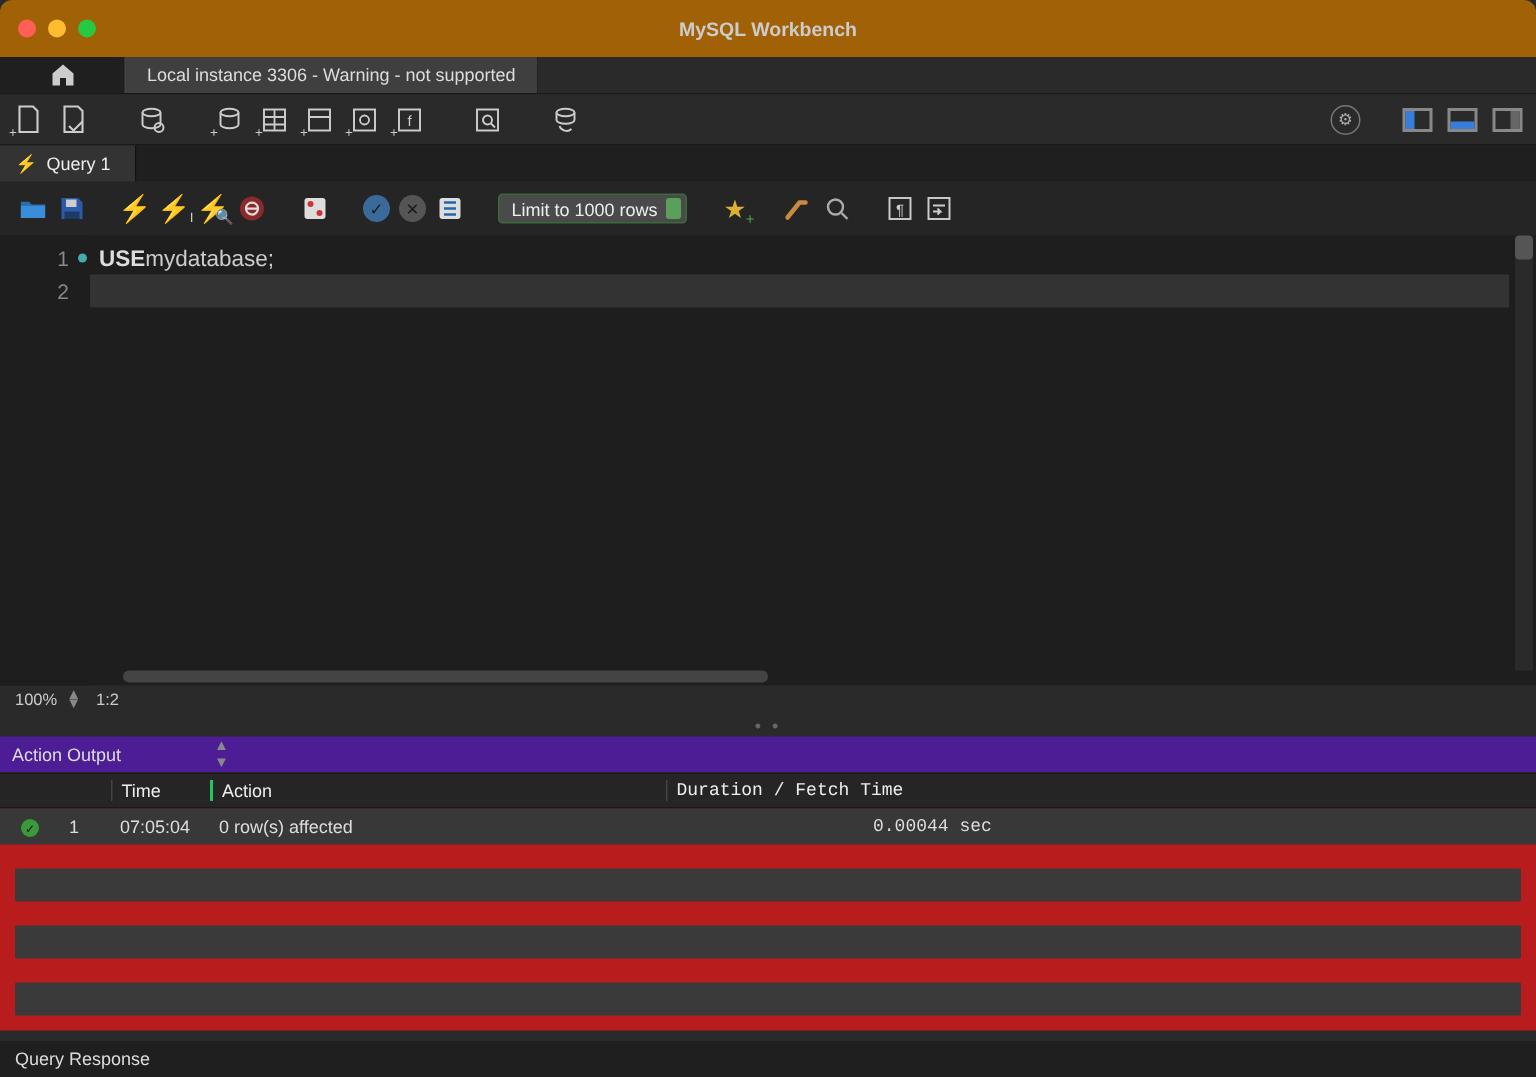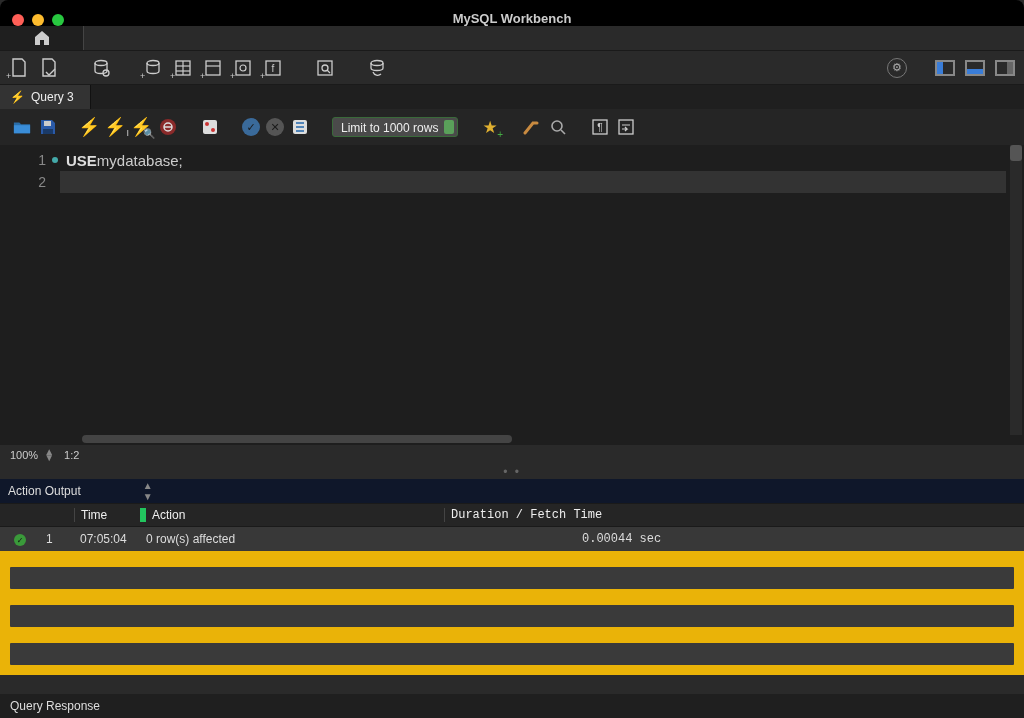--- a/index.html
+++ b/index.html
@@ -1,19 +1,19 @@
 <!DOCTYPE html>
 <html><head>
 <meta charset="utf-8">
 <style>
 * { margin: 0; padding: 0; box-sizing: border-box; font-family: -apple-system, "Helvetica Neue", Arial, sans-serif; }
 body { background: #2a2a2a; color: #ccc; width: 1024px; height: 718px; overflow: hidden; position: relative; }
 
 
-.titlebar { height: 26px; background: #000000; display: flex; align-items: flex-end; position: relative; border-top-left-radius: 8px; border-top-right-radius: 8px; }
+.titlebar { height: 38px; background: #a16207; display: flex; align-items: center; position: relative; border-top-left-radius: 8px; border-top-right-radius: 8px; }
 .traffic { display: flex; gap: 8px; padding-left: 12px; }
 .traffic span { width: 12px; height: 12px; border-radius: 50%; }
 .tl-red { background: #ff5f57; }
 .tl-yel { background: #febc2e; }
 .tl-grn { background: #28c840; }
 .titlebar .title { position: absolute; left: 50%; transform: translateX(-50%); font-size: 13px; font-weight: 600; color: #ccc; }
 
 
 .tabbar { height: 25px; background: #2a2a2a; display: flex; align-items: stretch; border-bottom: 1px solid #1a1a1a; }
 .tabhome { width: 84px; display: flex; align-items: center; justify-content: center; background: #1f1f1f; border-right: 1px solid #444; }
@@ -68,28 +68,28 @@
 
 .statrow { height: 20px; background: #2a2a2a; display: flex; align-items: center; padding: 0 10px; font-size: 11px; color: #ccc; gap: 10px; }
 .statrow .zoom { display: flex; align-items: center; gap: 6px; }
 .updown { font-size: 10px; color: #888; line-height: 6px; }
 
 
 .splitter { height: 14px; background: #2a2a2a; display: flex; align-items: center; justify-content: center; cursor: row-resize; }
 .splitter span { color: #666; font-size: 12px; letter-spacing: 2px; }
 
 
-.outhead { height: 24px; background: #0f172a; display: flex; align-items: center; padding: 0 8px; font-size: 12px; color: #ddd; gap: 20px; }
+.outhead { height: 24px; background: #4c1d95; display: flex; align-items: center; padding: 0 8px; font-size: 12px; color: #ddd; gap: 20px; }
 .outhead .dd { font-size: 10px; color: #888; }
-.outgrid { background: #eab308; }
+.outgrid { background: #b91c1c; }
 .outcols { height: 24px; display: flex; align-items: center; background: #252525; font-size: 12px; color: #eee; font-weight: 500; border-top: 1px solid #1a1a1a; border-bottom: 1px solid #1a1a1a; }
 .c-stat { width: 40px; padding-left: 14px; }
 .c-idx { width: 34px; border-left: 1px solid #444; padding-left: 6px; }
 .c-time { width: 66px; border-left: 1px solid #444; padding-left: 6px; }
-.c-act { width: 304px; border-left: 6px solid #22c55e; padding-left: 6px; }
+.c-act { width: 304px; border-left: 2px solid #22c55e; padding-left: 6px; }
 .c-resp { width: 436px; border-left: 1px solid #444; padding-left: 6px; }
 .c-dur { flex: 1; border-left: 1px solid #444; padding-left: 6px; font-family: Liberation Mono, monospace; }
 .outrow { height: 24px; display: flex; align-items: center; background: #383838; font-size: 12px; color: #ddd; }
 .status-ok { width: 12px; height: 12px; background: #3a9a3a; border-radius: 50%; display: inline-flex; align-items: center; justify-content: center; font-size: 8px; color: #111; }
 
 
 .botbar { position: absolute; bottom: 0; left: 0; right: 0; height: 24px; background: #1f1f1f; display: flex; align-items: center; padding: 0 10px; font-size: 12px; color: #ddd; }
 
 .outblanks { padding: 0 10px 10px 10px; }
 .outblanks .blankrow { height: 22px; background: #3a3a3a; margin-top: 16px; border-radius: 1px; }
@@ -105,20 +105,23 @@
   </div>
   <div class="title">MySQL Workbench</div>
 </div>
 
 <div class="tabbar">
   <div class="tabhome">
     <svg width="18" height="16" viewBox="0 0 18 16">
         <path d="M9 1 L2 7 L2 15 L7 15 L7 10 L11 10 L11 15 L16 15 L16 7 Z" fill="#ccc"></path>
       </svg>
   </div>
+  <div class="conntab">
+    <span>Local instance 3306 - Warning - not supported</span>
+  </div>
 </div>
 
 <div class="maintb">
   <div class="tb-ico">
       <svg width="18" height="20" viewBox="0 0 18 20">
         <path d="M3 1 h9 l3 3 v14 h-12 z" fill="none" stroke="#ccc" stroke-width="1.4"></path>
       </svg>
       <span class="plus-badge">+</span>
     </div>
   <div class="tb-ico">
@@ -201,21 +204,21 @@
       <div class="panel-toggle bottom"></div>
     </div>
   <div class="tb-ico">
       <div class="panel-toggle right"></div>
     </div>
 </div>
 
 <div class="querytabs">
   <div class="qtab">
     <span class="bolt">⚡</span>
-    <span>Query 3</span>
+    <span>Query 1</span>
   </div>
 </div>
 
 <div class="edtb">
   <div class="ico folder-ico">
       <svg viewBox="0 0 20 16">
         <path d="M1 3 h6 l2 2 h10 v10 h-18 z" fill="#2a6da8"></path>
         <path d="M1 6 h18 v9 h-18 z" fill="#3a8dd8"></path>
       </svg>
     </div>

